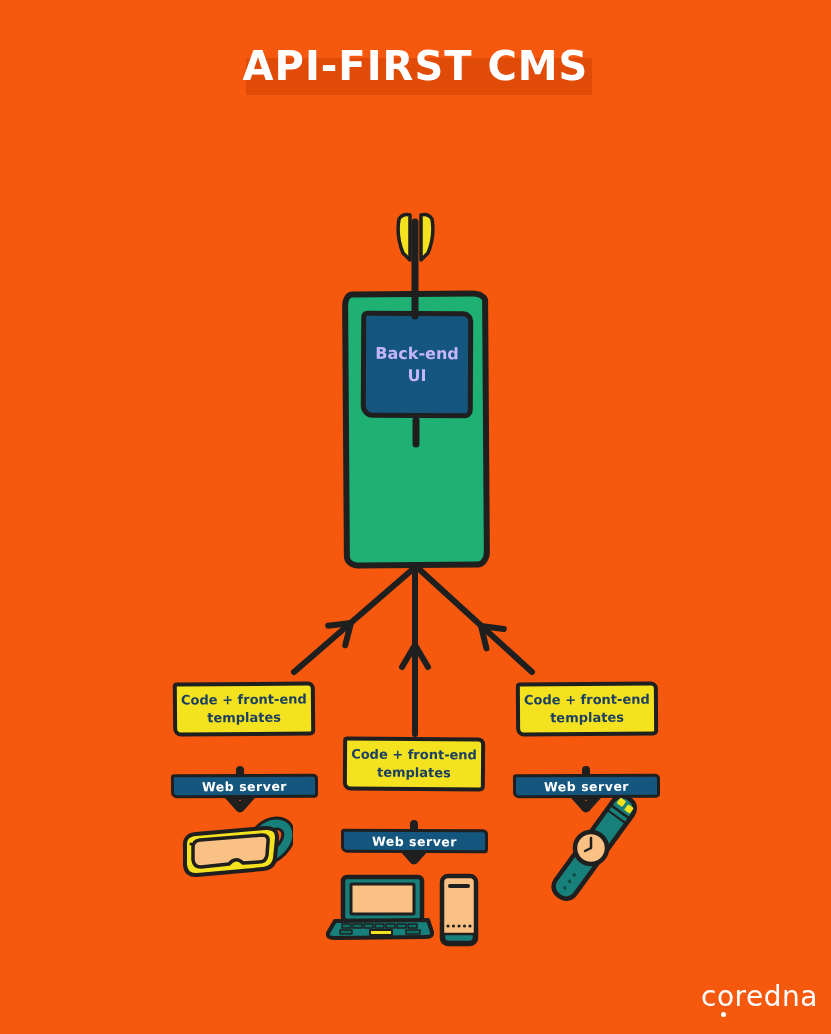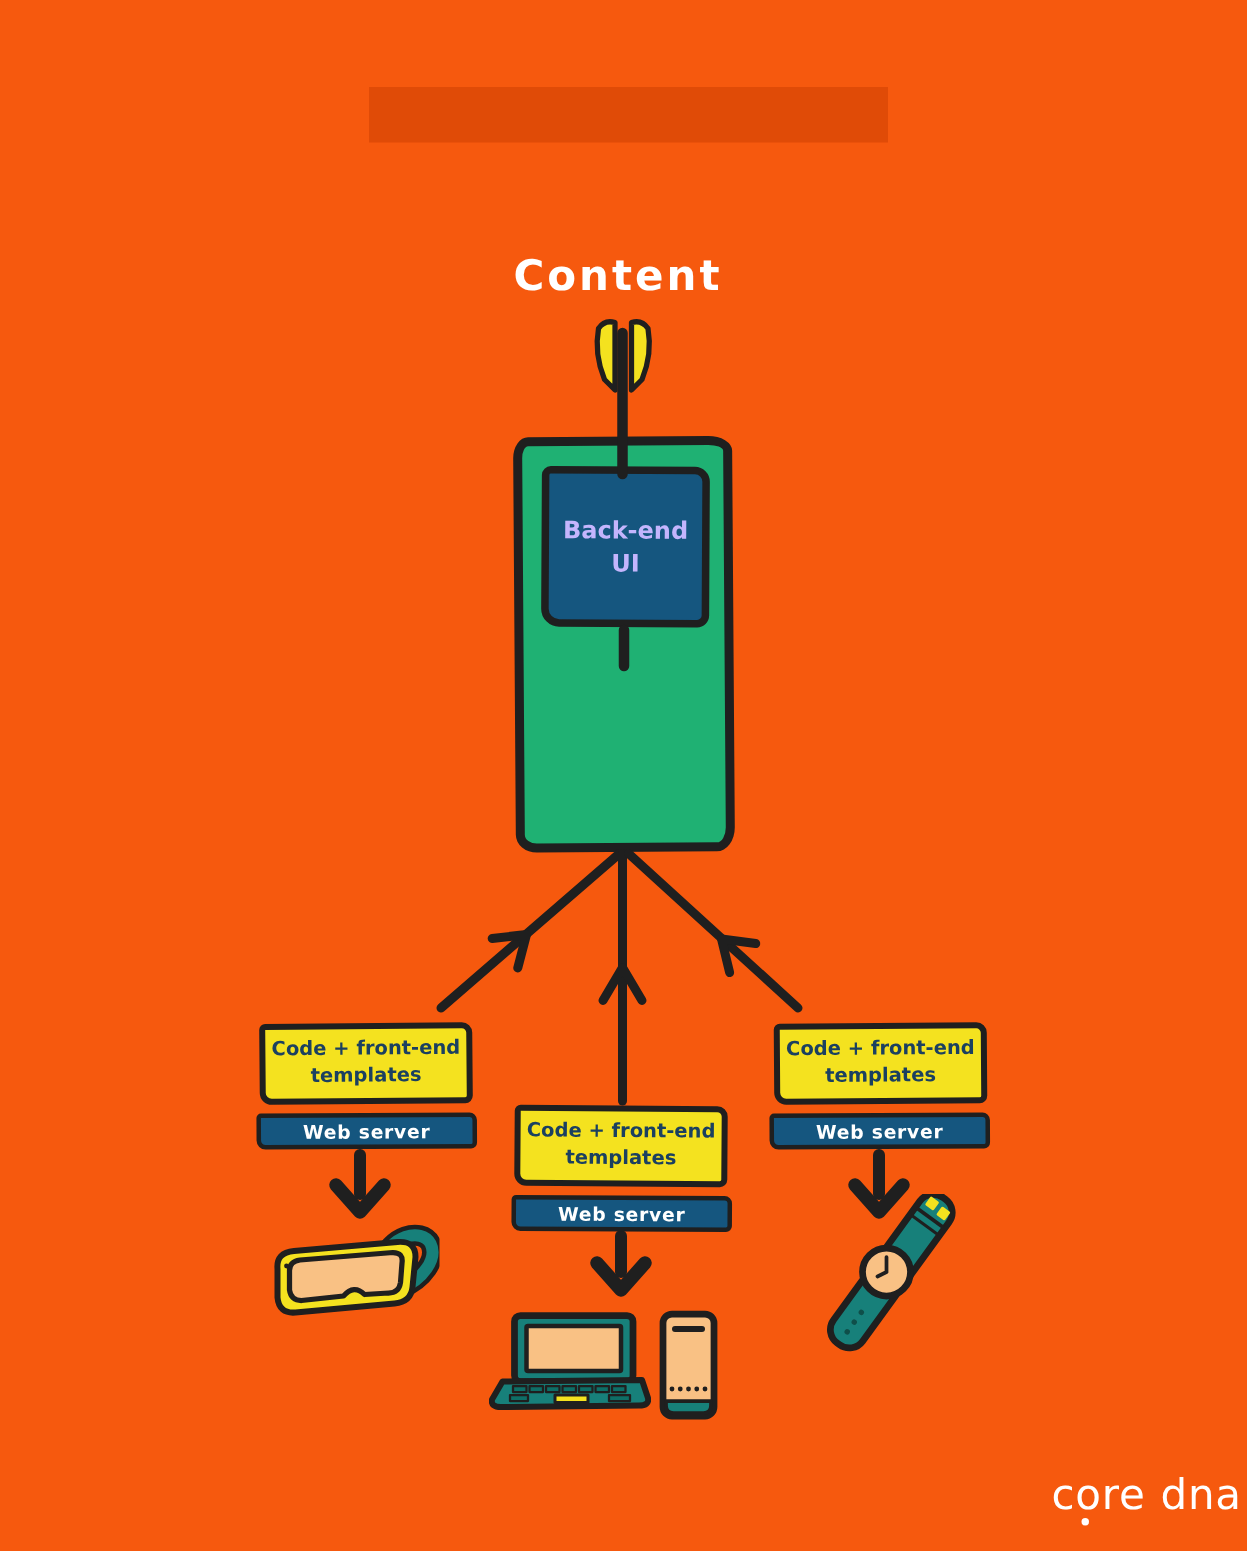--- a/index.html
+++ b/index.html
@@ -34,43 +34,43 @@
     position:absolute; width:142px; height:54px; background:#F4E21F; border:4px solid #1F1F1F;
     border-radius:4px 7px 5px 8px; color:#1B4060; font-weight:bold; font-size:13px; line-height:1.35;
     display:flex; align-items:center; justify-content:center; text-align:center; padding:2px;
   }
   .tb-left  { left:173px; top:682px; transform:rotate(-0.5deg); }
   .tb-mid   { left:343px; top:737px; transform:rotate(0.4deg); }
   .tb-right { left:516px; top:682px; transform:rotate(-0.4deg); }
   .server-bar {
     position:absolute; width:147px; height:24px; background:#15567F; border:3px solid #1F1F1F;
     border-radius:3px 5px 4px 6px; color:#fff; font-weight:bold; font-size:12.5px; letter-spacing:0.5px;
-    display:flex; align-items:center; justify-content:center;
+    display:flex; align-items:center; justify-content:center;margin-top:32px;
   }
   .sb-left  { left:171px; top:742px; transform:rotate(-0.3deg); }
   .sb-mid   { left:341px; top:797px; transform:rotate(0.3deg); }
   .sb-right { left:513px; top:742px; transform:rotate(-0.3deg); }
   .overlay { position:absolute; left:0; top:0; }
   .goggles { position:absolute; left:179px; top:816px; }
   .laptop  { position:absolute; left:326px; top:874px; }
   .phone   { position:absolute; left:439px; top:873px; }
   .watch   { position:absolute; left:548px; top:796px; }
   .logo { position:absolute; left:701px; top:980px; color:#fff; font-size:28px; letter-spacing:0.5px; }
-  .logo .dna { margin-left:10px; }
+  .logo .dna { margin-left:0; }
   .logo-o { position:relative; display:inline-block; }
   .logo-dot { position:absolute; left:4px; bottom:-4px; width:5px; height:5px; background:#fff; border-radius:50%; }
 </style>
 </head>
 <body>
 
 <div class="canvas">
 
   <div class="title-banner"></div>
+  <h1 class="title-text">API-FIRST CMS</h1>
 
-  <div class="content-label">Content</div>
 
   <div class="green-box"></div>
   <div class="navy-box backend">
     <span>Back-end UI</span>
   </div>
 
   <svg class="overlay" width="831" height="1034" viewBox="0 0 831 1034">
     <g stroke="#1F1F1F" stroke-linecap="round" stroke-linejoin="round" fill="none">
 
       <line x1="415" y1="222" x2="415" y2="316" stroke-width="7"></line>

